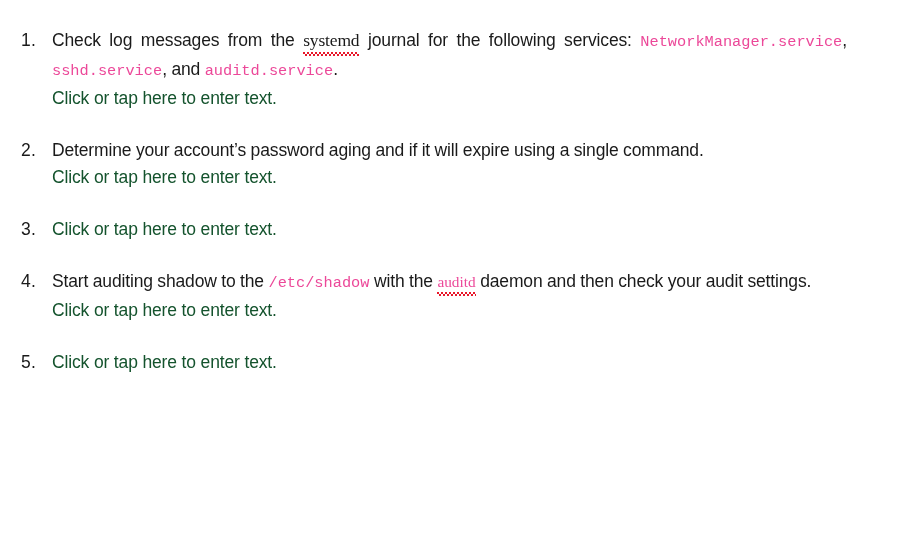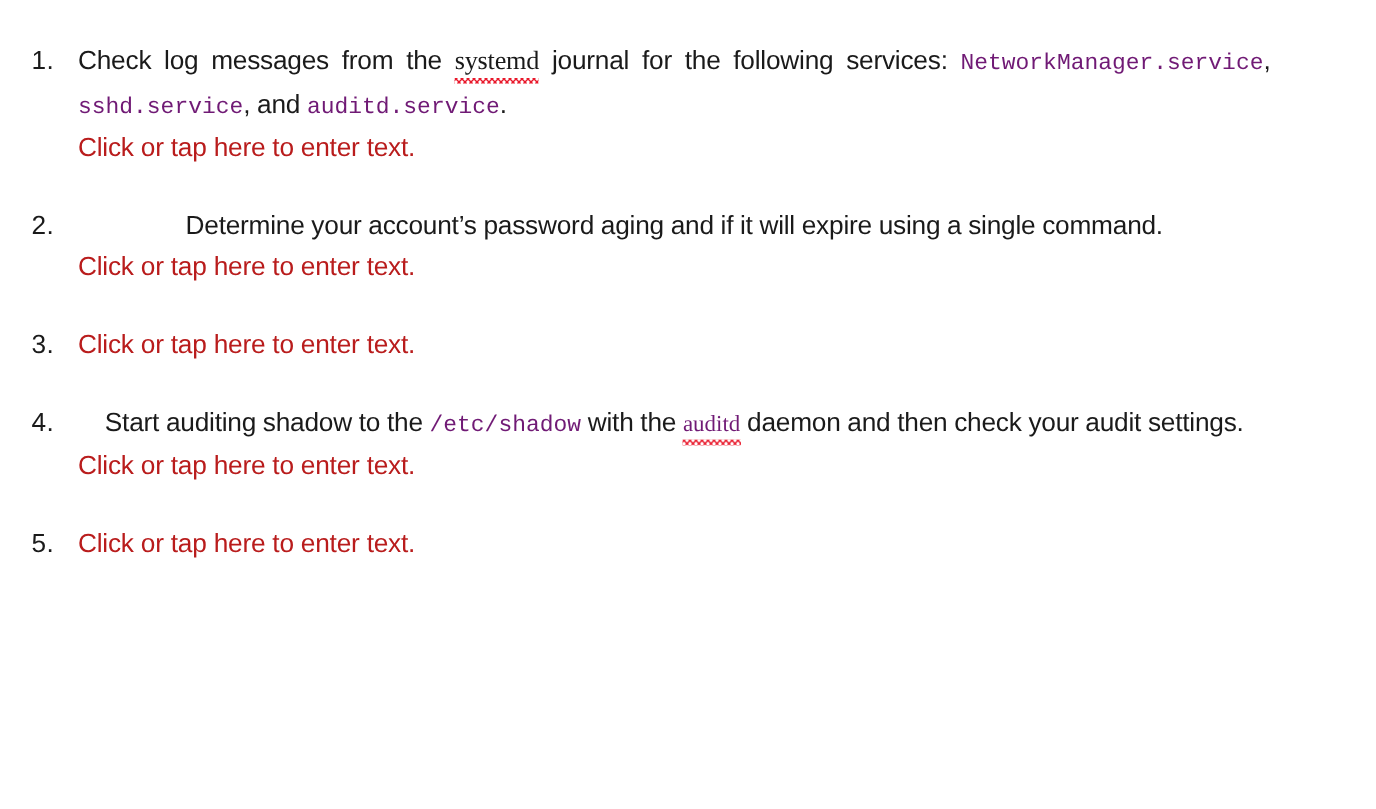--- a/index.html
+++ b/index.html
@@ -57,29 +57,29 @@
     color: #1a1a1a;
     text-align: justify;
     text-justify: inter-word;
     margin: 0;
     
     letter-spacing: -0.15px;
     word-spacing: -0.2px;
   }
   
   .question-text.no-justify {
-    text-align: center;
+    text-align: left;
   }
 
   .mono {
     font-family: "Liberation Mono", "DejaVu Sans Mono", monospace;
     font-size: 15.3px;
     letter-spacing: 0;
     word-spacing: 0;
-    color: #701a75;
+    color: #ec4899;
   }
 
   
   .spell {
     position: relative;
     display: inline-block;
     text-decoration: none;
     font-family: Liberation Serif, serif;
   }
   .spell::after {
@@ -95,21 +95,21 @@
     background-size: 4px 4px;
     background-repeat: repeat-x;
     background-position: 0 0, 2px 0;
   }
   .spell.mono::after { bottom: -1px; }
 
   .placeholder {
     display: block;
     font-size: 17.5px;
     line-height: 27px;
-    color: #b91c1c;
+    color: #14532d;
     letter-spacing: -0.15px;
     margin: 0;
     cursor: text;
   }
 </style>
 </head>
 <body>
 
 <div class="page">
   <ol class="question-list" id="question-list">

